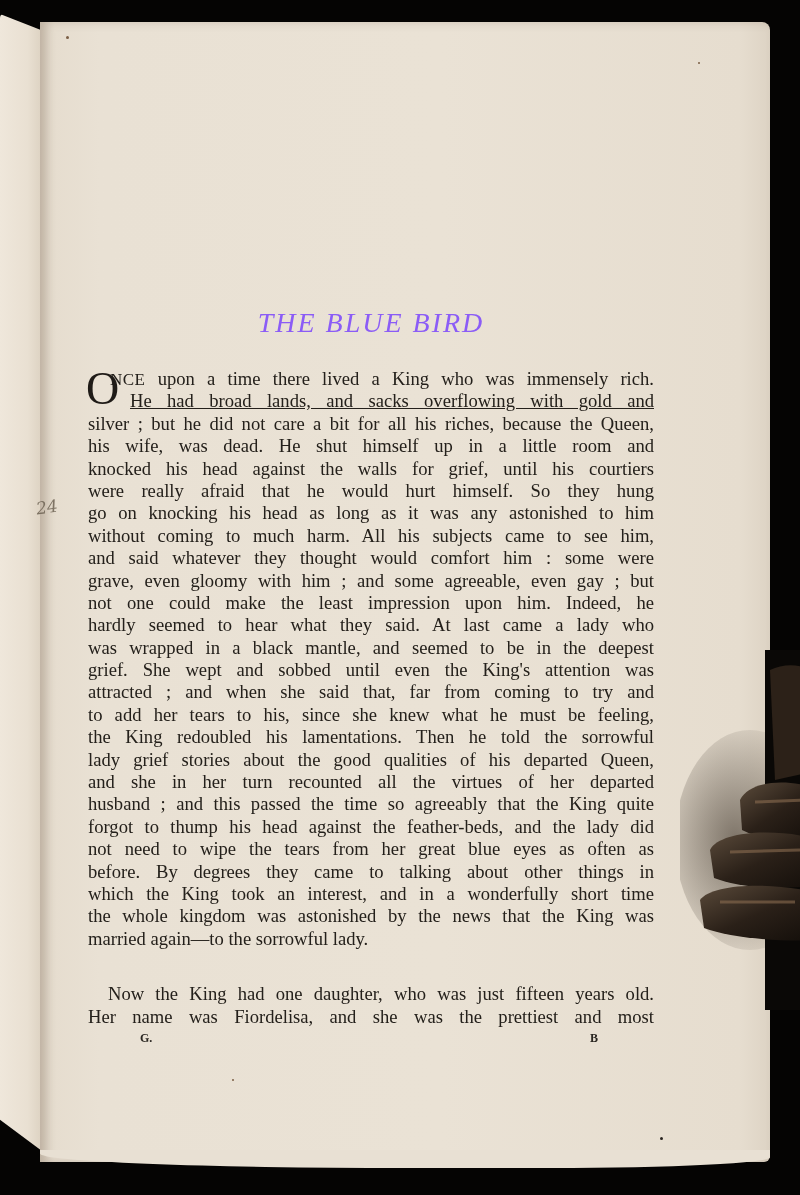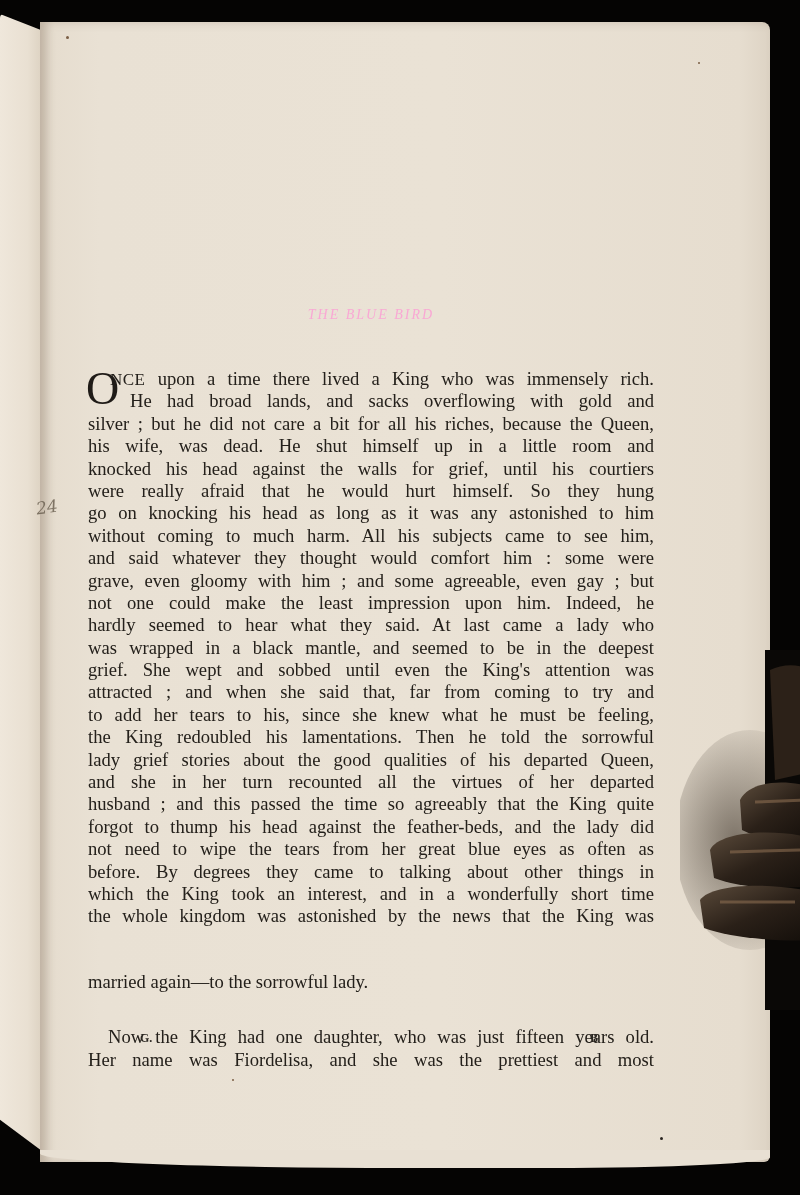--- a/index.html
+++ b/index.html
@@ -57,23 +57,23 @@
       color: #23201c;
     }
     .title {
       position: absolute;
       top: 307px;
       left: 0;
       width: 566px;
       text-align: center;
       font-family: "Liberation Serif", serif;
       font-style: italic;
-      font-size: 14px;
+      font-size: 28px;
       letter-spacing: 2px;
-      color: #f9a8d4;
+      color: #8b5cf6;
     }
     .body {
       position: absolute;
       top: 368px;
       left: 0;
       width: 566px;
       font-family: "Liberation Serif", serif;
       font-size: 18.6px;
       line-height: 22.4px;
       text-align: justify;
@@ -81,21 +81,20 @@
     }
     .line {
       display: block;
       text-align: justify;
       text-align-last: justify;
       white-space: nowrap;
       height: 22.4px;
     }
     .line.last {
       text-align-last: left;
-      margin-top: 43px;
     }
     .line.indent {
       padding-left: 20px;
       margin-top: 33px;
     }
     .drop-cap-line {
       position: relative;
       padding-left: 22px;
     }
     .drop-cap {
@@ -172,21 +171,21 @@
 
   <div class="pencil-mark">24</div>
 
   <div class="text-block">
     <div class="title">THE BLUE BIRD</div>
 
     <div class="body">
       <span class="line drop-cap-line">
         <span class="drop-cap">O</span><span class="smallcaps">NCE</span><span> upon a time there lived a King who was immensely rich.</span>
       </span>
-      <span class="line" style="padding-left:42px;">He had broad lands, and sacks overflowing with gold and</span>
+      <span class="line" style="padding-left:42px;text-decoration:underline;">He had broad lands, and sacks overflowing with gold and</span>
       <span class="line">silver ; but he did not care a bit for all his riches, because the Queen,</span>
       <span class="line">his wife, was dead. He shut himself up in a little room and</span>
       <span class="line">knocked his head against the walls for grief, until his courtiers</span>
       <span class="line">were really afraid that he would hurt himself. So they hung</span>
       <span class="line">go on knocking his head as long as it was any astonished to him</span>
       <span class="line">without coming to much harm. All his subjects came to see him,</span>
       <span class="line">and said whatever they thought would comfort him : some were</span>
       <span class="line">grave, even gloomy with him ; and some agreeable, even gay ; but</span>
       <span class="line">not one could make the least impression upon him. Indeed, he</span>
       <span class="line">hardly seemed to hear what they said. At last came a lady who</span>

